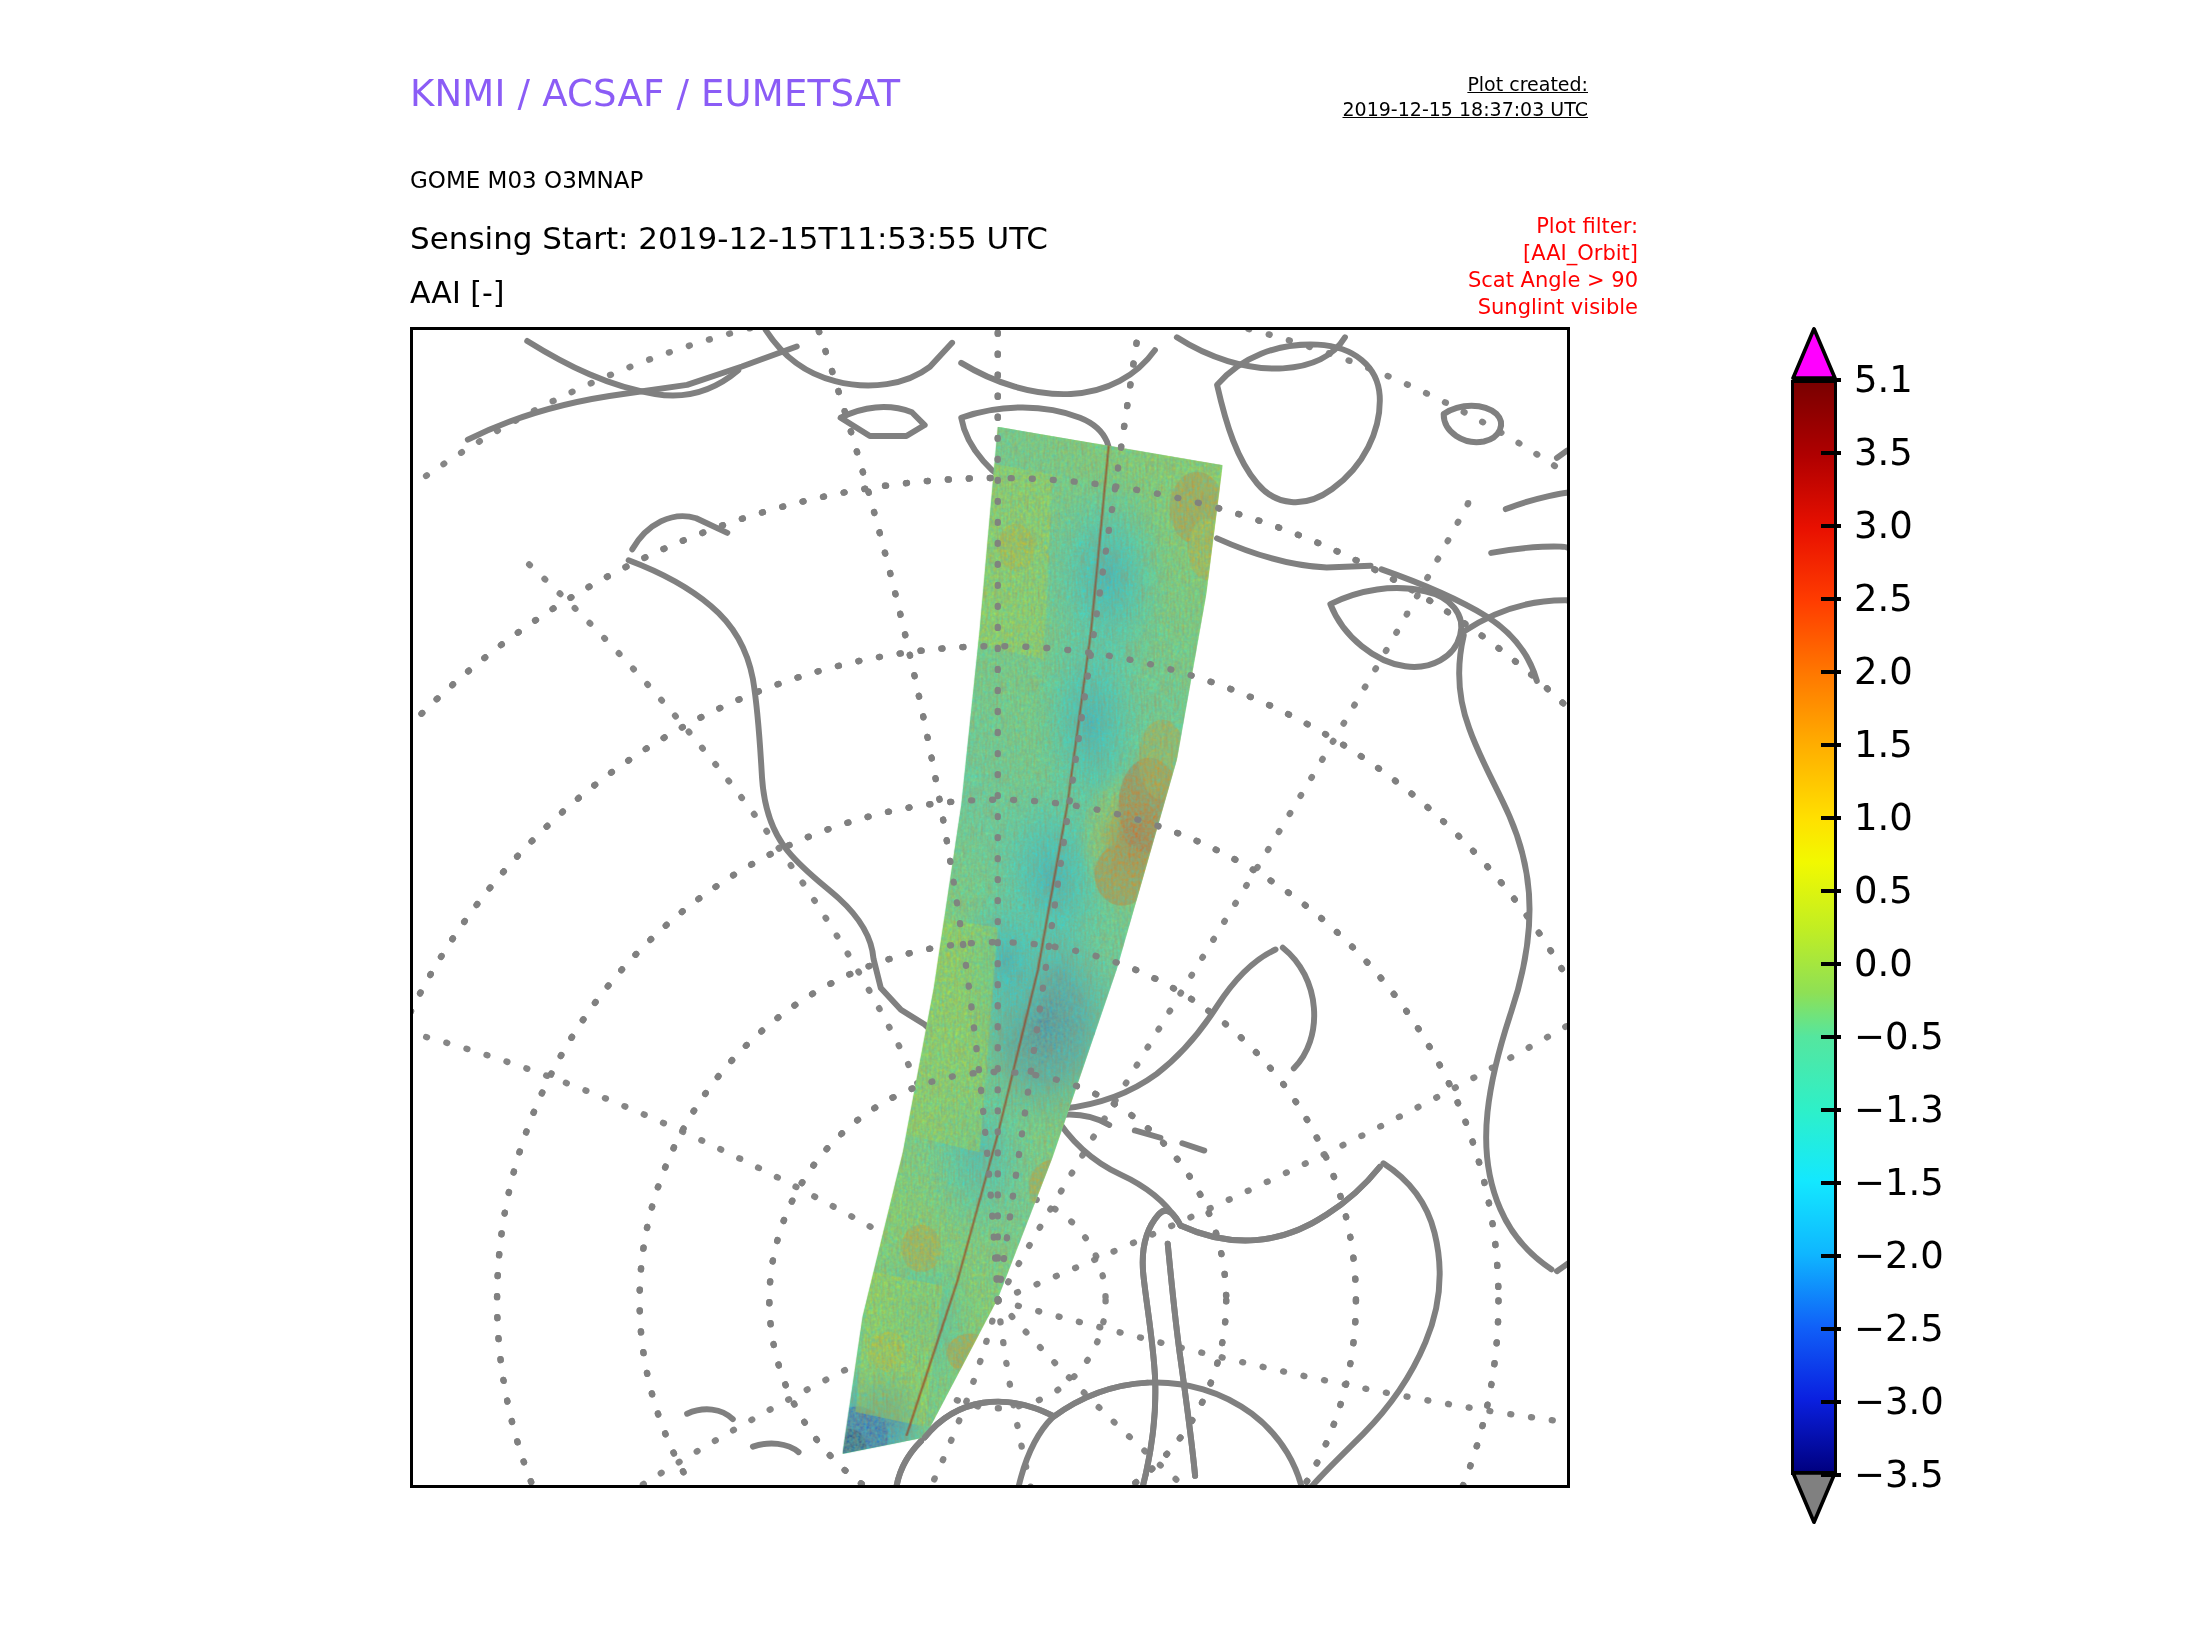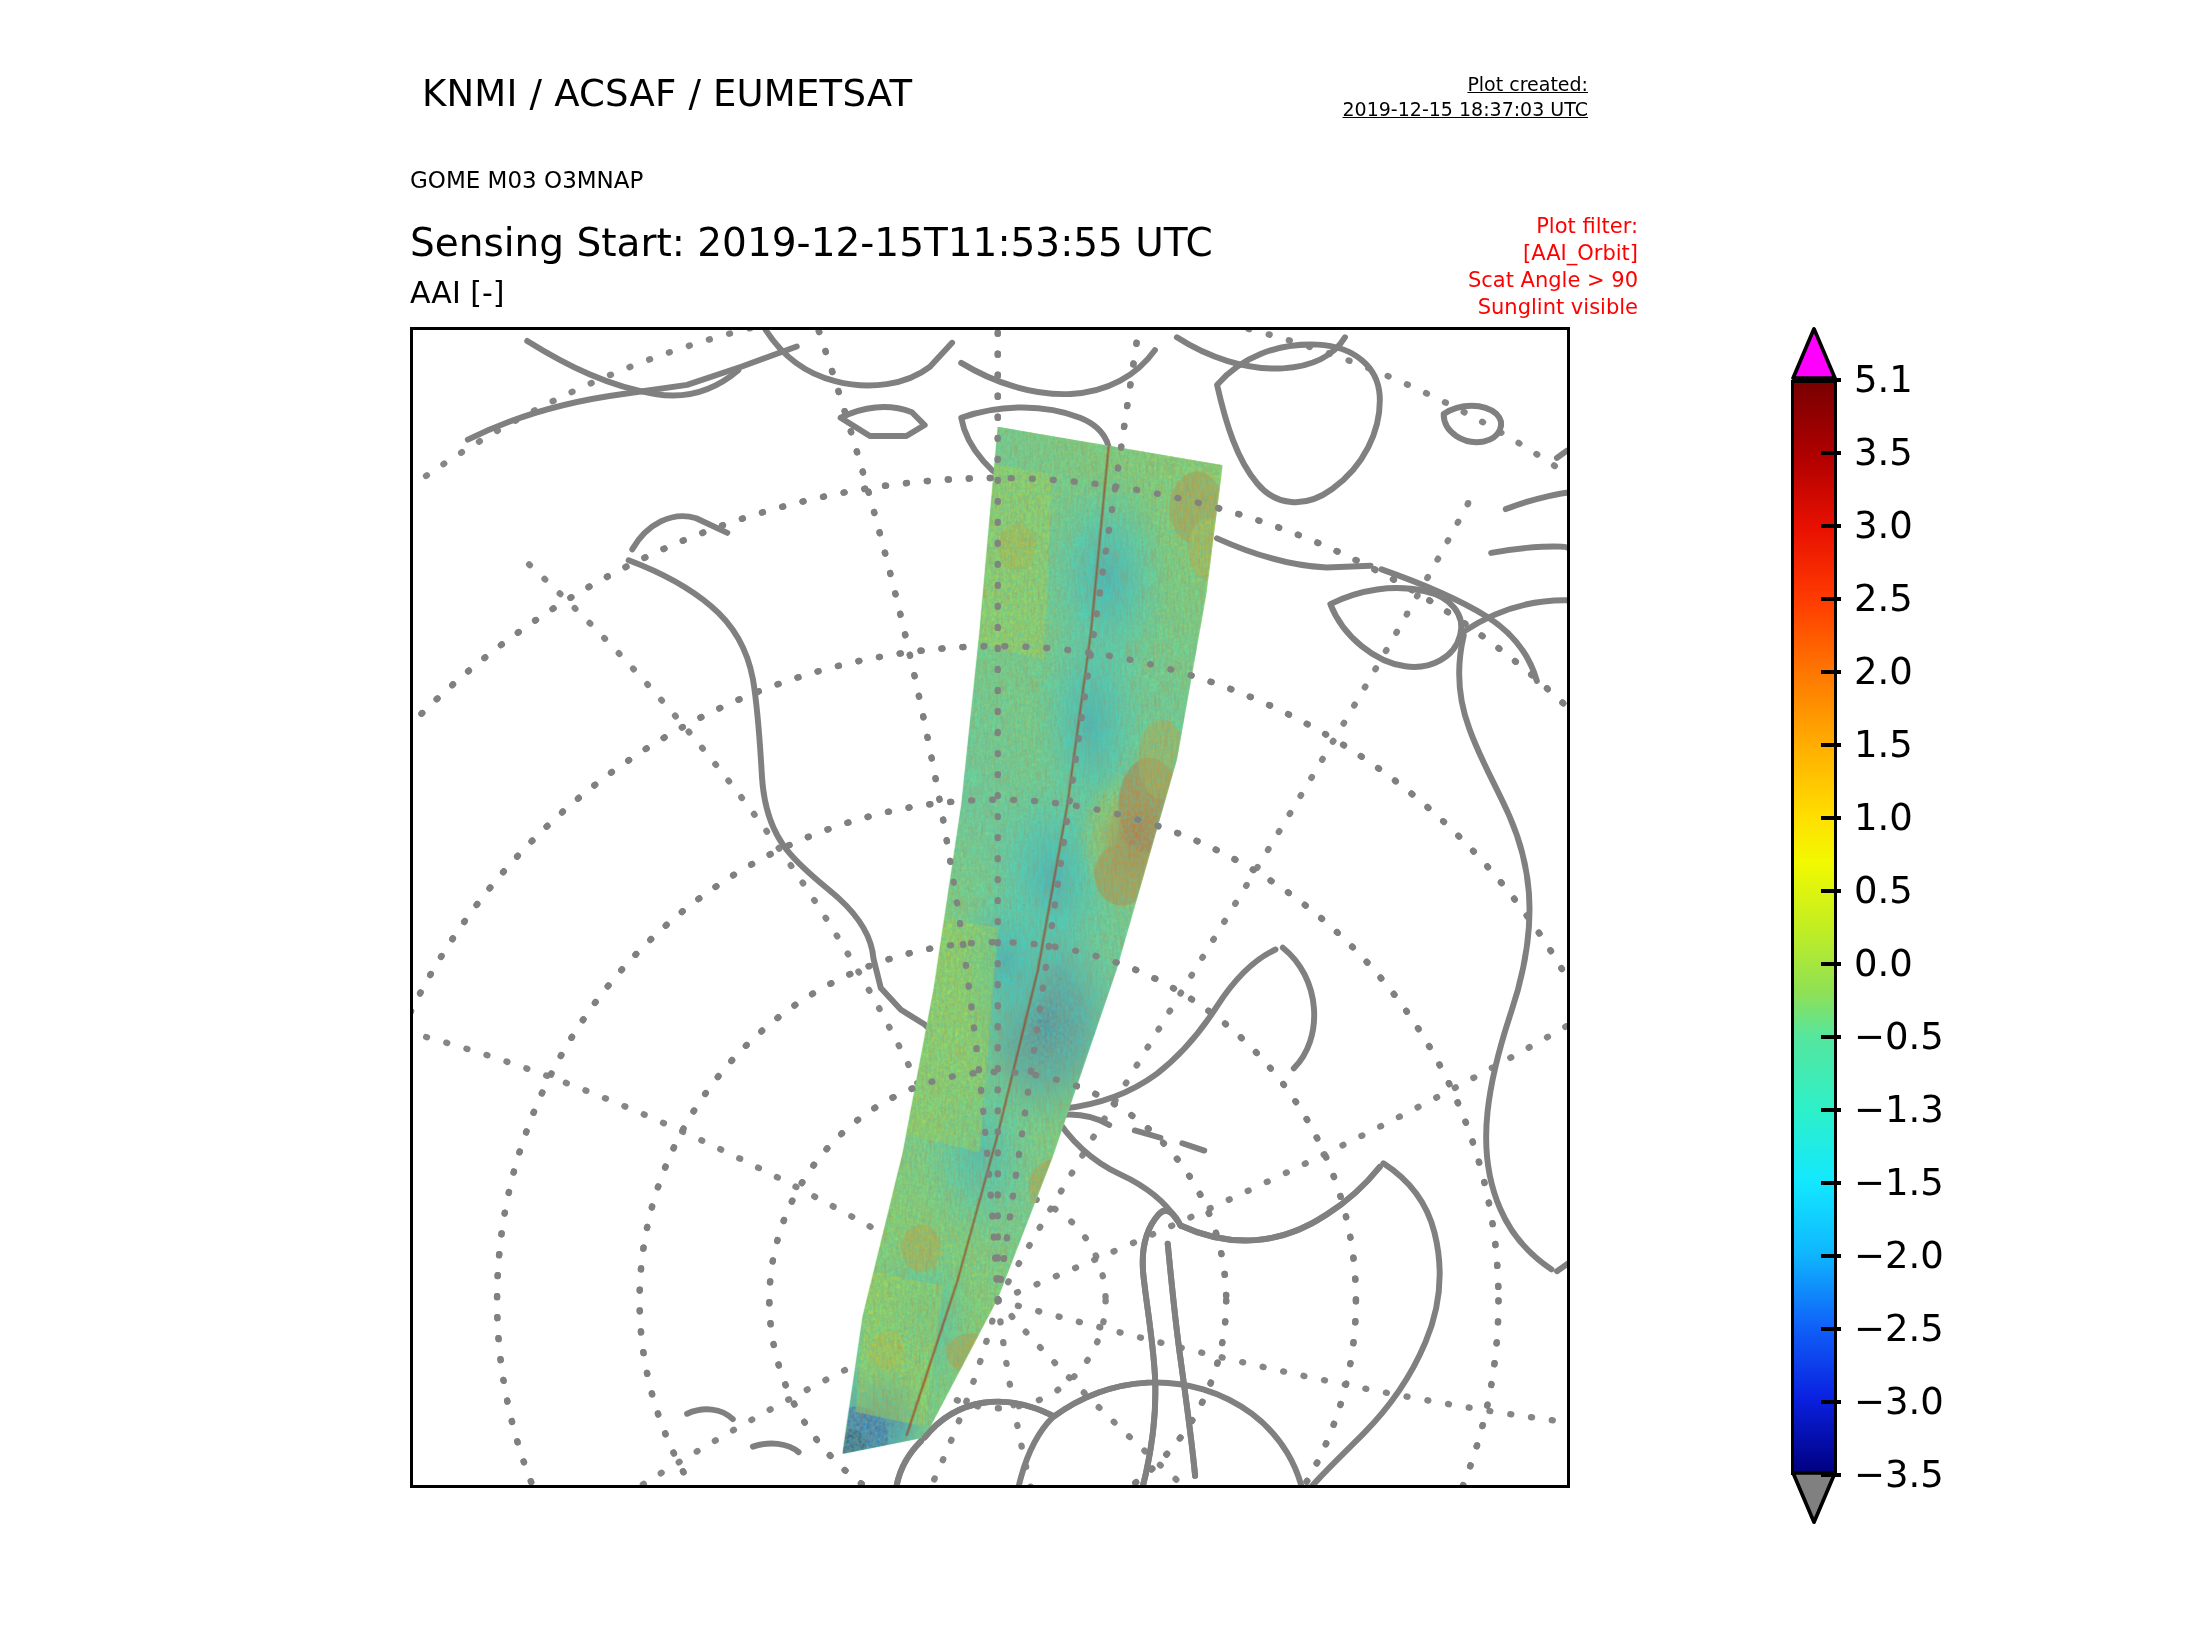--- a/index.html
+++ b/index.html
@@ -2,24 +2,24 @@
 <html style="font-size:14.7px"><head>
 <meta charset="utf-8">
 <style>
   html,body{margin:0;padding:0;background:#ffffff;}
   body{width:2204px;height:1653px;position:relative;overflow:hidden;
        font-family:"DejaVu Sans","Liberation Sans",sans-serif;color:#000;}
 
   .abs{position:absolute;}
 
   
-  #org-title{left:422px;top:72px;font-size:37px;color:#000000;letter-spacing:0.2px;white-space:nowrap;}
+  #org-title{left:410px;top:72px;font-size:37px;color:#8b5cf6;letter-spacing:0.2px;white-space:nowrap;}
   #created-block{left:1065px;top:72px;width:523px;text-align:right;font-size:19px;line-height:25px;color:#000;text-decoration:underline;}
   #product-title{left:410px;top:167px;font-size:23px;white-space:nowrap;}
-  #sensing-start{left:410px;top:220px;font-size:39px;white-space:nowrap;}
+  #sensing-start{left:410px;top:220px;font-size:31px;white-space:nowrap;}
   #axis-title{left:410px;top:275px;width:1160px;text-align:left;font-size:30px;}
   #filter-block{left:1271px;top:213px;width:367px;text-align:right;font-size:21px;line-height:27px;color:#ff0000;}
 
   
   #map-axes{left:410px;top:327px;width:1160px;height:1161px;
             border:3.7px solid #000;box-sizing:border-box;background:#fff;overflow:hidden;}
   #map-svg{position:absolute;left:0;top:0;width:100%;height:100%;}
 
   
   #colorbar-group{left:1786px;top:327px;width:386px;height:1166px;}

